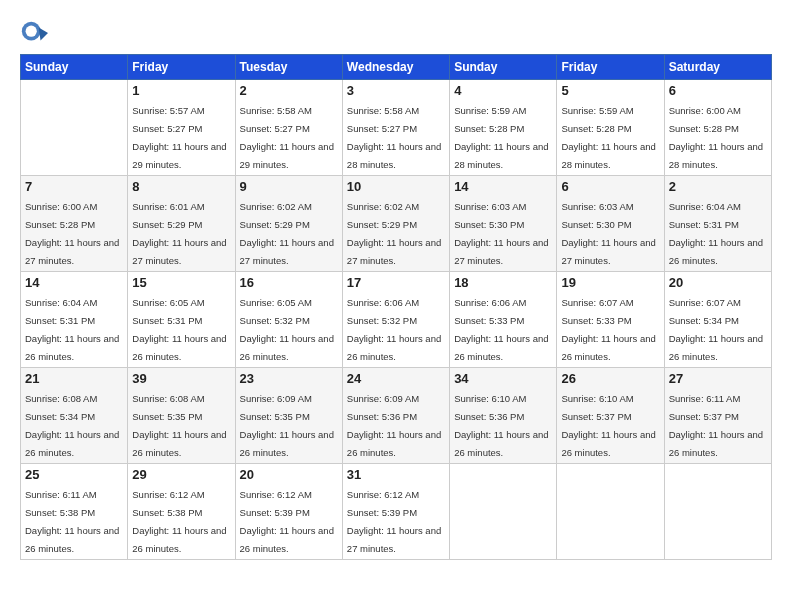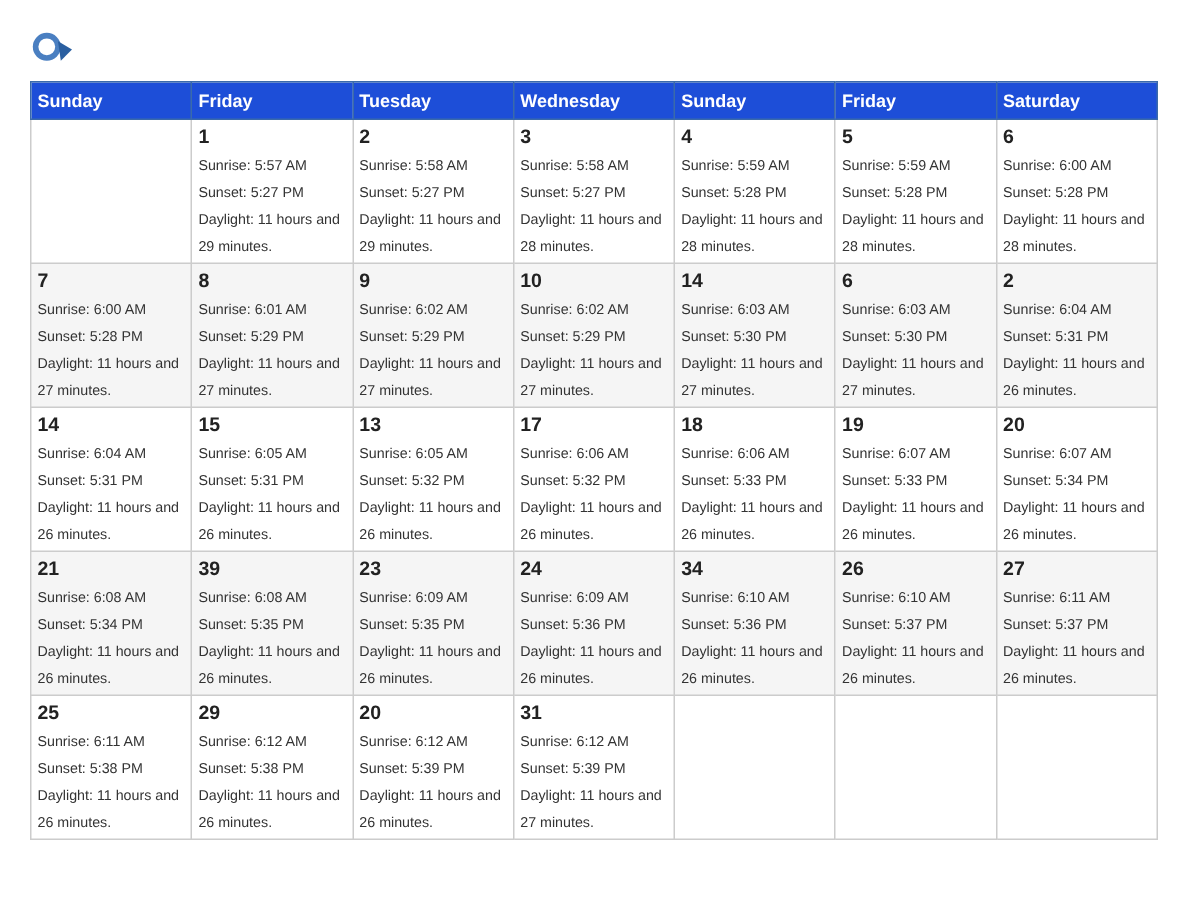--- a/index.html
+++ b/index.html
@@ -156,21 +156,21 @@
           <td><span class="day-num">8</span><span class="day-info">Sunrise: 6:01 AM<br>Sunset: 5:29 PM<br>Daylight: 11 hours and 27 minutes.</span></td>
           <td><span class="day-num">9</span><span class="day-info">Sunrise: 6:02 AM<br>Sunset: 5:29 PM<br>Daylight: 11 hours and 27 minutes.</span></td>
           <td><span class="day-num">10</span><span class="day-info">Sunrise: 6:02 AM<br>Sunset: 5:29 PM<br>Daylight: 11 hours and 27 minutes.</span></td>
           <td><span class="day-num">14</span><span class="day-info">Sunrise: 6:03 AM<br>Sunset: 5:30 PM<br>Daylight: 11 hours and 27 minutes.</span></td>
           <td><span class="day-num">6</span><span class="day-info">Sunrise: 6:03 AM<br>Sunset: 5:30 PM<br>Daylight: 11 hours and 27 minutes.</span></td>
           <td><span class="day-num">2</span><span class="day-info">Sunrise: 6:04 AM<br>Sunset: 5:31 PM<br>Daylight: 11 hours and 26 minutes.</span></td>
         </tr>
         <tr>
           <td><span class="day-num">14</span><span class="day-info">Sunrise: 6:04 AM<br>Sunset: 5:31 PM<br>Daylight: 11 hours and 26 minutes.</span></td>
           <td><span class="day-num">15</span><span class="day-info">Sunrise: 6:05 AM<br>Sunset: 5:31 PM<br>Daylight: 11 hours and 26 minutes.</span></td>
-          <td><span class="day-num">13</span><span class="day-info">Sunrise: 6:05 AM<br>Sunset: 5:32 PM<br>Daylight: 11 hours and 26 minutes.</span></td>
+          <td><span class="day-num">16</span><span class="day-info">Sunrise: 6:05 AM<br>Sunset: 5:32 PM<br>Daylight: 11 hours and 26 minutes.</span></td>
           <td><span class="day-num">17</span><span class="day-info">Sunrise: 6:06 AM<br>Sunset: 5:32 PM<br>Daylight: 11 hours and 26 minutes.</span></td>
           <td><span class="day-num">18</span><span class="day-info">Sunrise: 6:06 AM<br>Sunset: 5:33 PM<br>Daylight: 11 hours and 26 minutes.</span></td>
           <td><span class="day-num">19</span><span class="day-info">Sunrise: 6:07 AM<br>Sunset: 5:33 PM<br>Daylight: 11 hours and 26 minutes.</span></td>
           <td><span class="day-num">20</span><span class="day-info">Sunrise: 6:07 AM<br>Sunset: 5:34 PM<br>Daylight: 11 hours and 26 minutes.</span></td>
         </tr>
         <tr>
           <td><span class="day-num">21</span><span class="day-info">Sunrise: 6:08 AM<br>Sunset: 5:34 PM<br>Daylight: 11 hours and 26 minutes.</span></td>
           <td><span class="day-num">39</span><span class="day-info">Sunrise: 6:08 AM<br>Sunset: 5:35 PM<br>Daylight: 11 hours and 26 minutes.</span></td>
           <td><span class="day-num">23</span><span class="day-info">Sunrise: 6:09 AM<br>Sunset: 5:35 PM<br>Daylight: 11 hours and 26 minutes.</span></td>
           <td><span class="day-num">24</span><span class="day-info">Sunrise: 6:09 AM<br>Sunset: 5:36 PM<br>Daylight: 11 hours and 26 minutes.</span></td>

